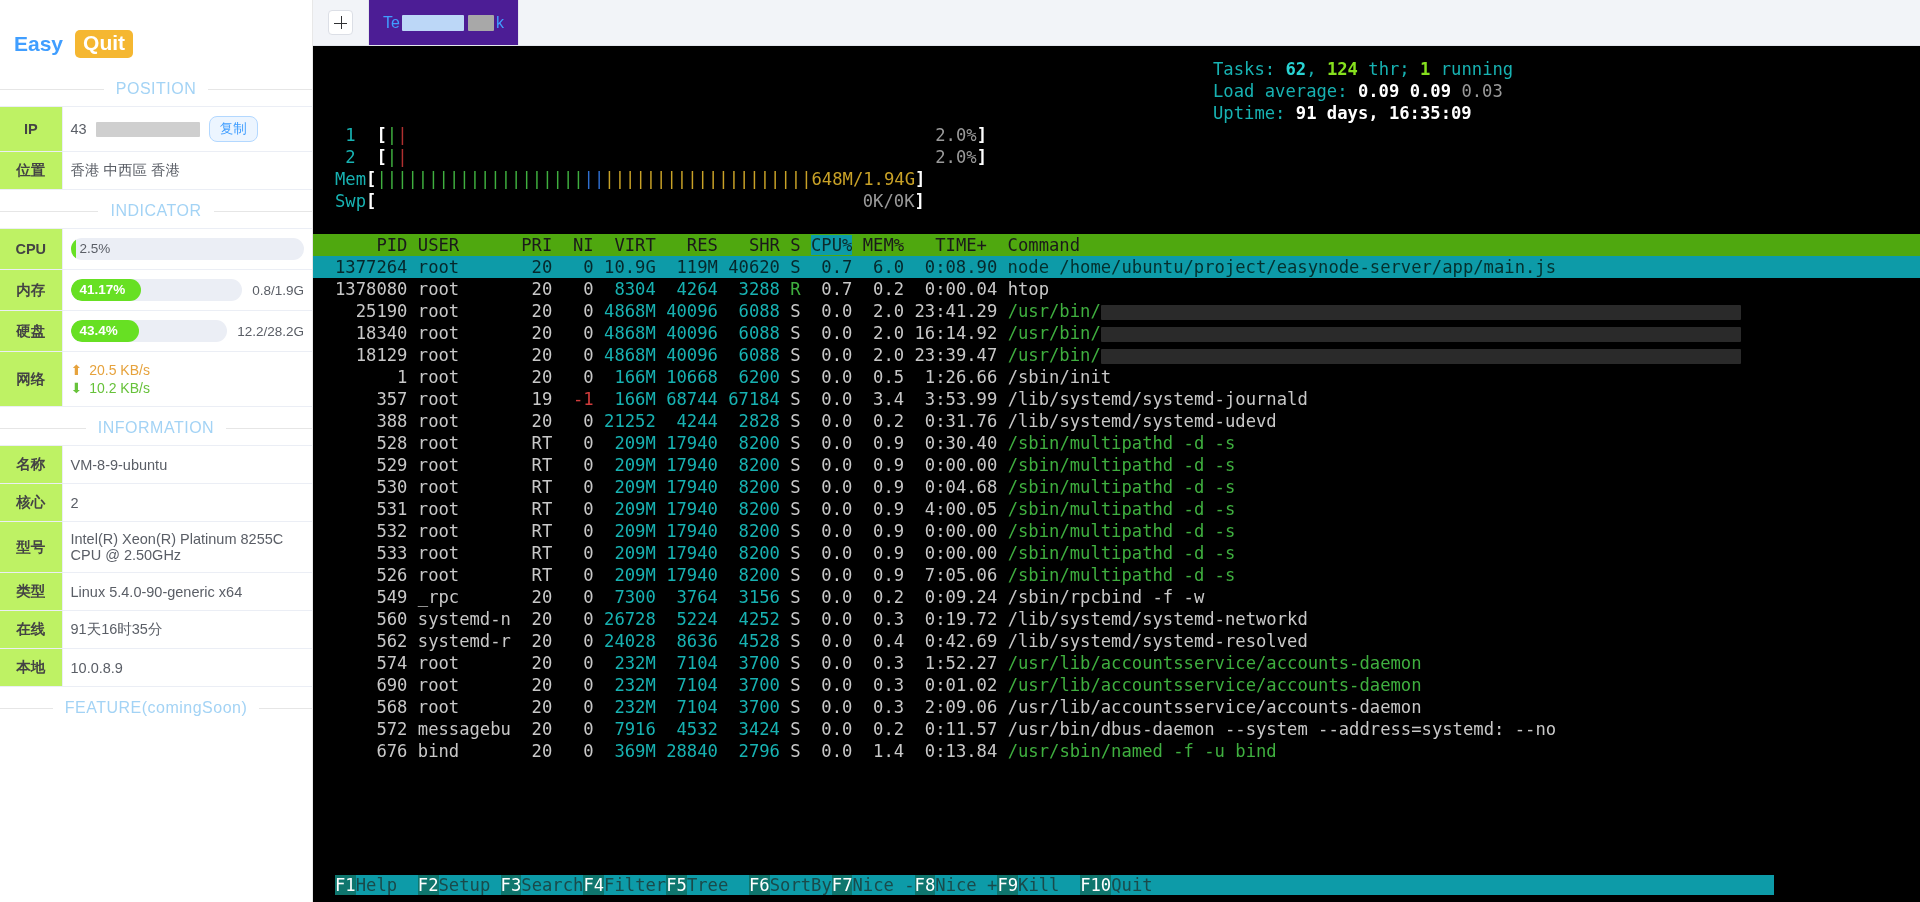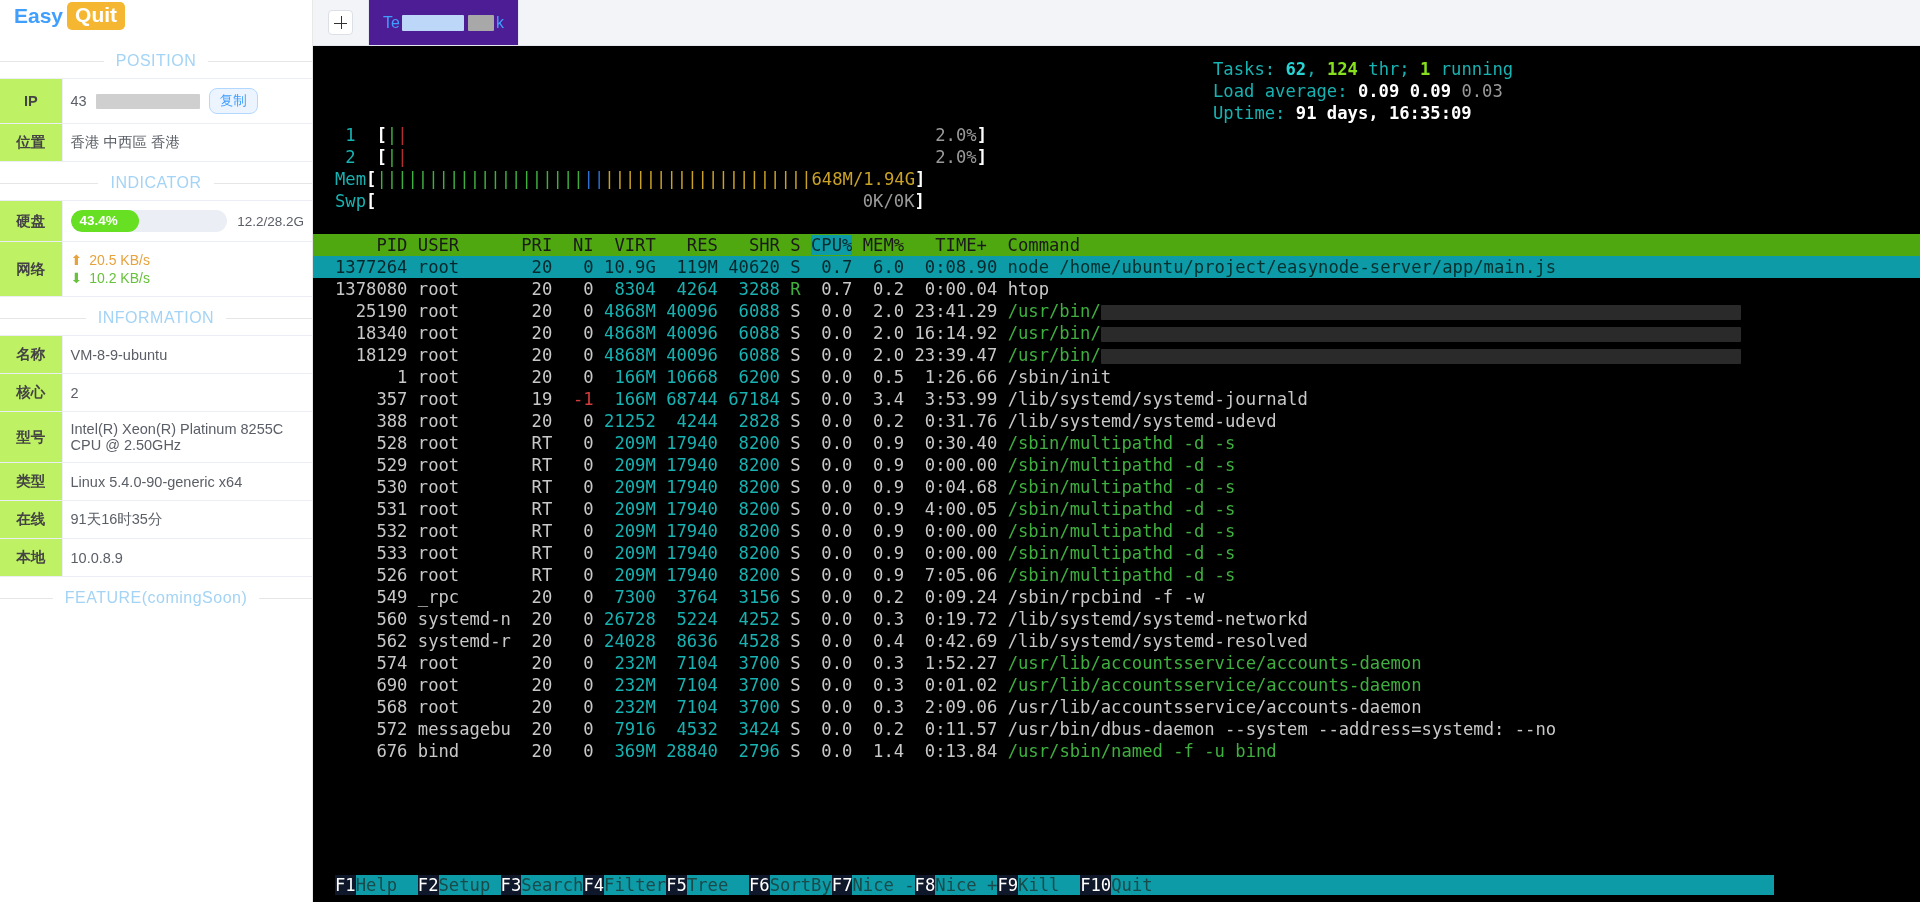--- a/index.html
+++ b/index.html
@@ -13,23 +13,23 @@
 
   
   #sidebar {
     width: 313px; height: 902px;
     background: #ffffff;
     border-right: 1px solid #e8e8e8;
     flex: 0 0 313px;
     overflow: hidden;
   }
   .brand {
-    padding: 2px 0 10px 14px;
+    padding: 30px 0 10px 14px;
     font-size: 21px; font-weight: bold;
-    display: flex; align-items: center; gap: 4px;
+    display: flex; align-items: center; gap: 12px;
   }
   .brand .easy { color: #409eff; }
   .brand .node {
     color: #ffffff; background: #f5b731;
     border-radius: 5px; padding: 1px 8px 3px 8px;
   }
   .sect {
     display: flex; align-items: center;
     color: #a3d3f5; font-size: 16px; letter-spacing: .5px;
     margin: 12px 0 8px 0;
@@ -155,21 +155,21 @@
   }
   .hdr-row .sel { background: #0d9ba8; color: #0d2b2b; }
   .sel-row { background: #0d9ba8; color: #06282c; padding-left: 22px; }
   .sel-row .pth { color: #04302e; }
 
   #fkeys {
     background: #000; padding-left: 22px;
     font-family: "DejaVu Sans Mono", "Liberation Mono", monospace;
     font-size: 17.2px; line-height: 26px; height: 30px; white-space: pre;
   }
-  #fkeys .k { color: #ffffff; background: #0f172a; }
+  #fkeys .k { color: #ffffff; background: #0f766e; }
   #fkeys .v { color: #1a4a4a; background: #0d9ba8; }
   .redact {
     display: inline-block; background: #2a2a2a; height: 15px;
     vertical-align: middle; border-radius: 1px;
   }
 </style>
 </head>
 <body>
 
 <div id="app">
@@ -207,20 +207,43 @@
       </table>
 
     <div class="sect">
       <span class="ln"></span>
       <span class="tx">INDICATOR</span>
       <span class="ln"></span>
     </div>
 
     <table class="kv">
       <tbody>
+          <tr>
+        <td class="k">CPU</td>
+        <td class="v">
+          <div class="bar-wrap">
+            <div class="bar-fill" id="cpu-fill" style="width: 2.5%;"></div>
+            <div class="bar-label dark">2.5%</div>
+          </div>
+        </td>
+      </tr>
+      <tr>
+        <td class="k">内存</td>
+        <td class="v">
+          <div class="bar-holder">
+            <div class="bar-box">
+              <div class="bar-wrap">
+                <div class="bar-fill" id="mem-fill" style="width: 41.17%;"></div>
+                <div class="bar-label">41.17%</div>
+              </div>
+            </div>
+            <div class="side">0.8/1.9G</div>
+          </div>
+        </td>
+      </tr>
       <tr>
         <td class="k">硬盘</td>
         <td class="v">
           <div class="bar-holder">
             <div class="bar-box">
               <div class="bar-wrap">
                 <div class="bar-fill" id="disk-fill" style="width: 43.4%;"></div>
                 <div class="bar-label">43.4%</div>
               </div>
             </div>

